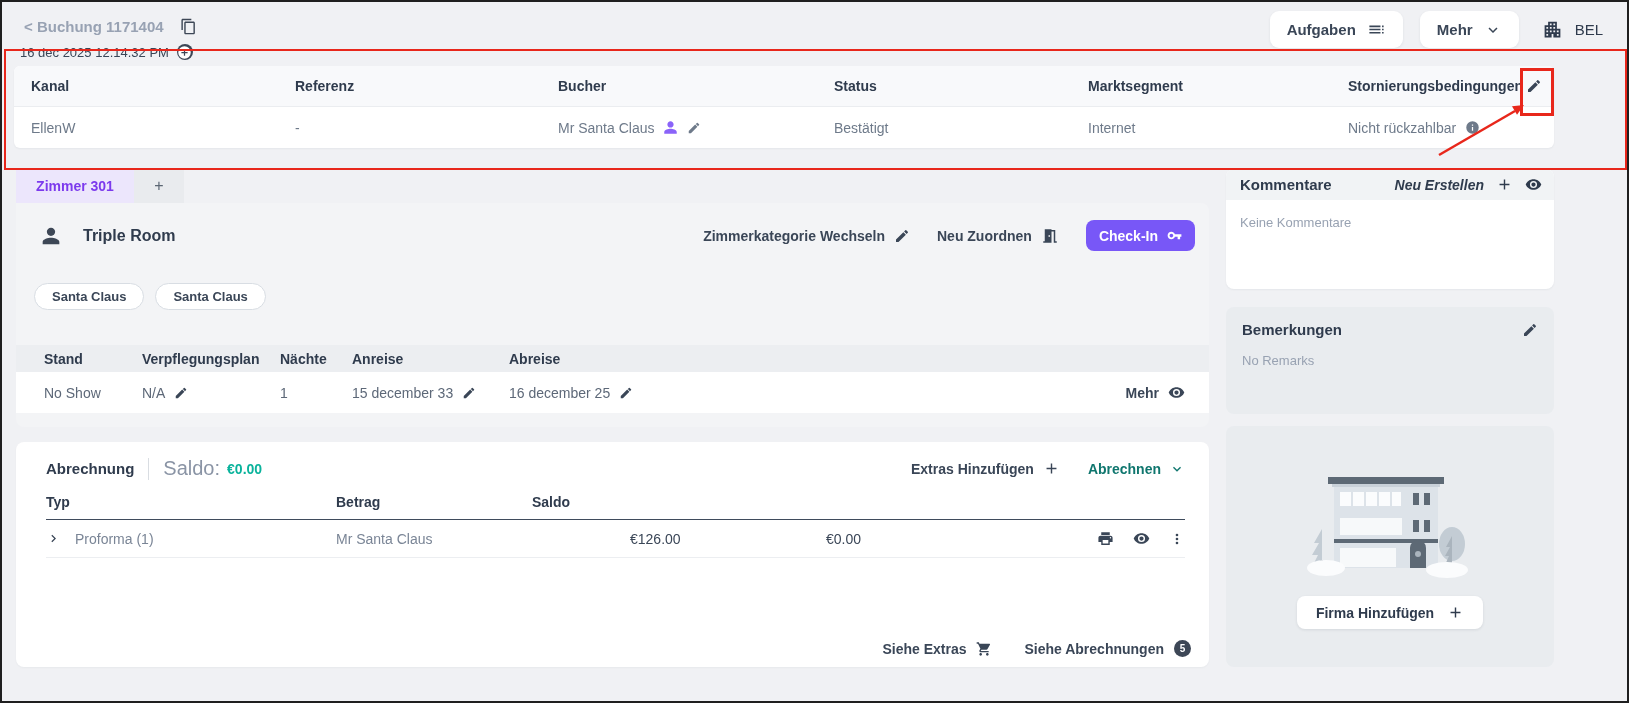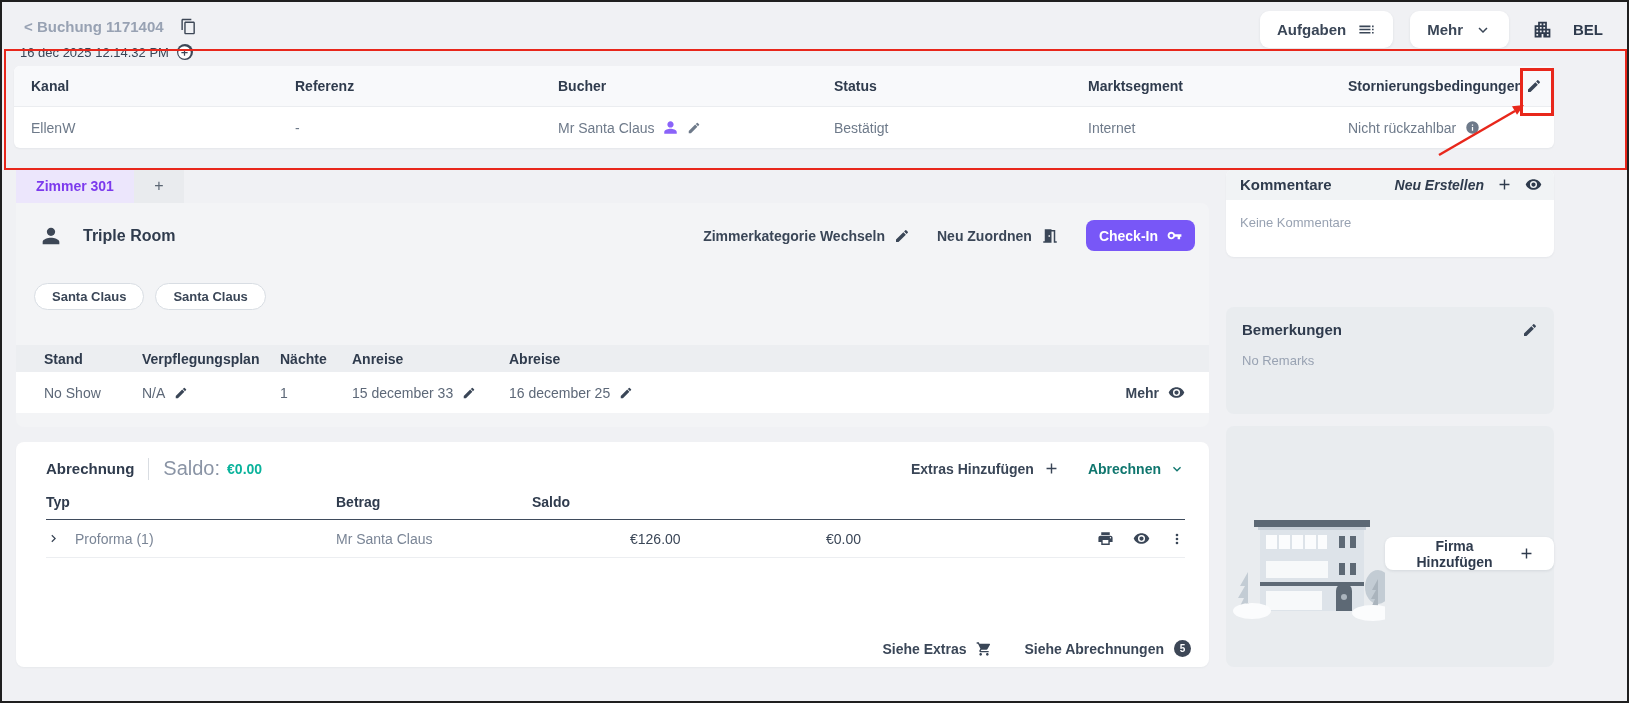--- a/index.html
+++ b/index.html
@@ -11,21 +11,21 @@
   }
   svg.ic{fill:currentColor;display:inline-block;vertical-align:middle;flex:none;}
   
   .back{position:absolute;left:22px;top:16px;display:flex;align-items:center;gap:16px;
     color:#98a2b3;font-size:15px;font-weight:700;cursor:pointer;}
   .back .copy{color:#3d4756;}
   .top-actions{position:absolute;right:24px;top:9px;display:flex;align-items:center;gap:17px;}
   .btn-white{background:#fff;border-radius:9px;height:37px;padding:0 17px;display:flex;
     align-items:center;gap:11px;font-weight:700;font-size:15px;color:#3a4657;
     box-shadow:0 1px 3px rgba(25,39,62,.08);cursor:pointer;}
-  .bel{display:flex;align-items:center;gap:20px;font-weight:700;font-size:15px;color:#2f3b4d;
+  .bel{display:flex;align-items:center;gap:12px;font-weight:400;font-size:15px;color:#2f3b4d;
     margin-left:6px;cursor:pointer;}
   .timestamp{position:absolute;left:18px;top:42px;display:flex;align-items:center;gap:8px;
     font-size:13px;color:#39445​6;z-index:3;}
   .circle-badge{width:16px;height:16px;border-radius:50%;background:#3d4756;color:#fff;
     display:inline-flex;align-items:center;justify-content:center;flex:none;}
   
   .red-rect{position:absolute;left:2px;top:47px;width:1623px;height:121px;
     border:2px solid #e8271b;z-index:4;pointer-events:none;}
   .red-pencil-box{position:absolute;left:1518px;top:66px;width:34px;height:48px;
     border:3px solid #e8271b;z-index:6;pointer-events:none;}
@@ -86,36 +86,36 @@
   .bill-row{display:flex;align-items:center;height:38px;font-size:14px;color:#7a8596;
     border-bottom:1px solid #eceef1;}
   .t1{width:290px;display:flex;align-items:center;gap:14px;}
   .t2{width:294px;}.t3{width:196px;}.t4{flex:1;}
   .amount{color:#3a4657;}
   .row-icons{margin-left:auto;display:flex;align-items:center;gap:19px;color:#3a4657;}
   .bill-footer{position:absolute;right:18px;bottom:10px;display:flex;align-items:center;gap:32px;
     font-size:14px;font-weight:700;color:#3a4657;}
   .foot-link{display:flex;align-items:center;gap:10px;cursor:pointer;}
   
-  .comments-card{position:absolute;left:1224px;top:167px;width:328px;height:88px;background:#fff;
+  .comments-card{position:absolute;left:1224px;top:167px;width:328px;height:120px;background:#fff;
     border-radius:8px;overflow:hidden;box-shadow:0 1px 2px rgba(25,39,62,.05);}
   .comments-head{height:31px;background:#f1f3f5;display:flex;align-items:center;
     padding:0 12px 0 14px;}
   .card-title{font-size:15px;font-weight:700;color:#2f3b4d;}
   .comments-head .right{margin-left:auto;display:flex;align-items:center;gap:12px;font-style:italic;}
   .new-link{font-size:14px;font-weight:700;color:#2f3b4d;cursor:pointer;}
   .empty-text{font-size:13px;color:#98a2b2;}
   .comments-body{padding:13px 14px;}
   .remarks-card{position:absolute;left:1224px;top:305px;width:328px;height:107px;
     background:#e9ecef;border-radius:8px;padding:14px 16px;}
   .remarks-head{display:flex;align-items:center;}
   .remarks-head .pencil{margin-left:auto;color:#3a4657;cursor:pointer;}
   .remarks-card .empty-text{display:block;margin-top:15px;}
   .company-card{position:absolute;left:1224px;top:424px;width:328px;height:241px;
-    background:#e9ecef;border-radius:8px;display:flex;flex-direction:row;align-items:center;}
+    background:#e9ecef;border-radius:8px;display:flex;flex-direction:column;align-items:center;}
   .company-btn{margin-top:14px;background:#fff;border:none;border-radius:8px;height:33px;
     padding:0 19px;display:flex;align-items:center;gap:13px;font-size:14px;font-weight:700;
     color:#2f3b4d;font-family:"Liberation Sans",sans-serif;
     box-shadow:0 1px 3px rgba(25,39,62,.10);cursor:pointer;}
   .purple{color:#8a63f9;}
 </style>
 </head>
 <body>
 
 <svg width="0" height="0" style="position:absolute" aria-hidden="true">

